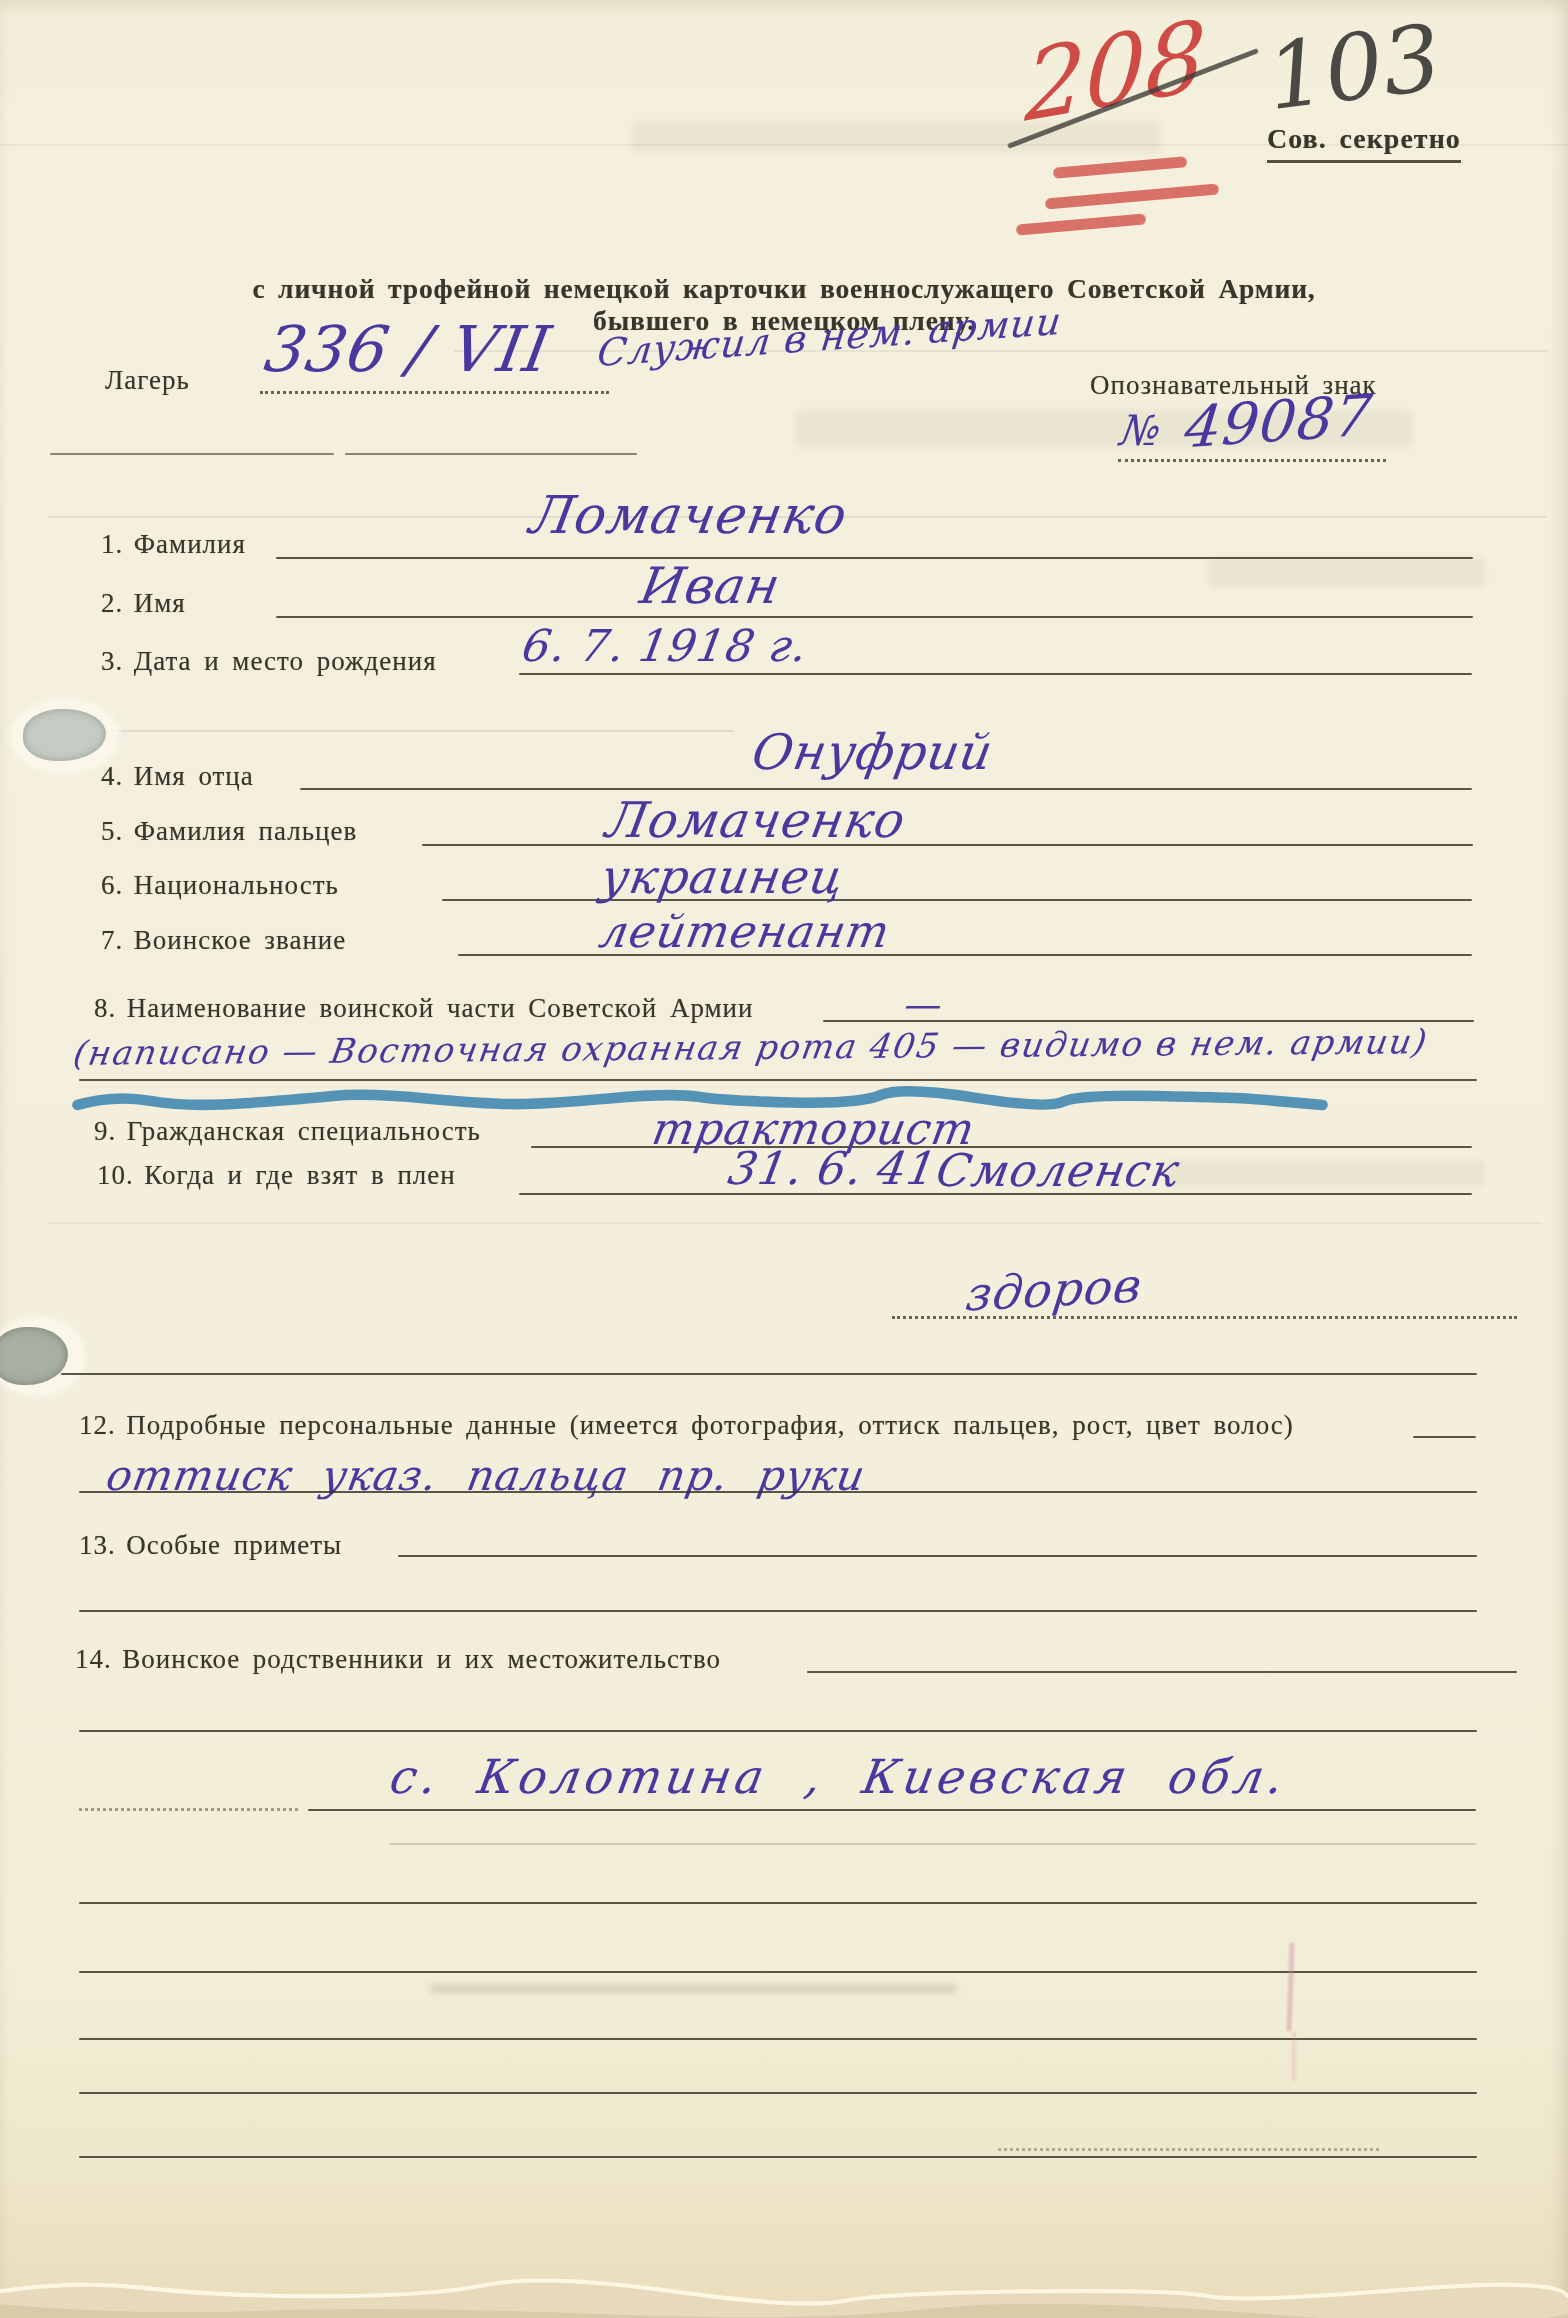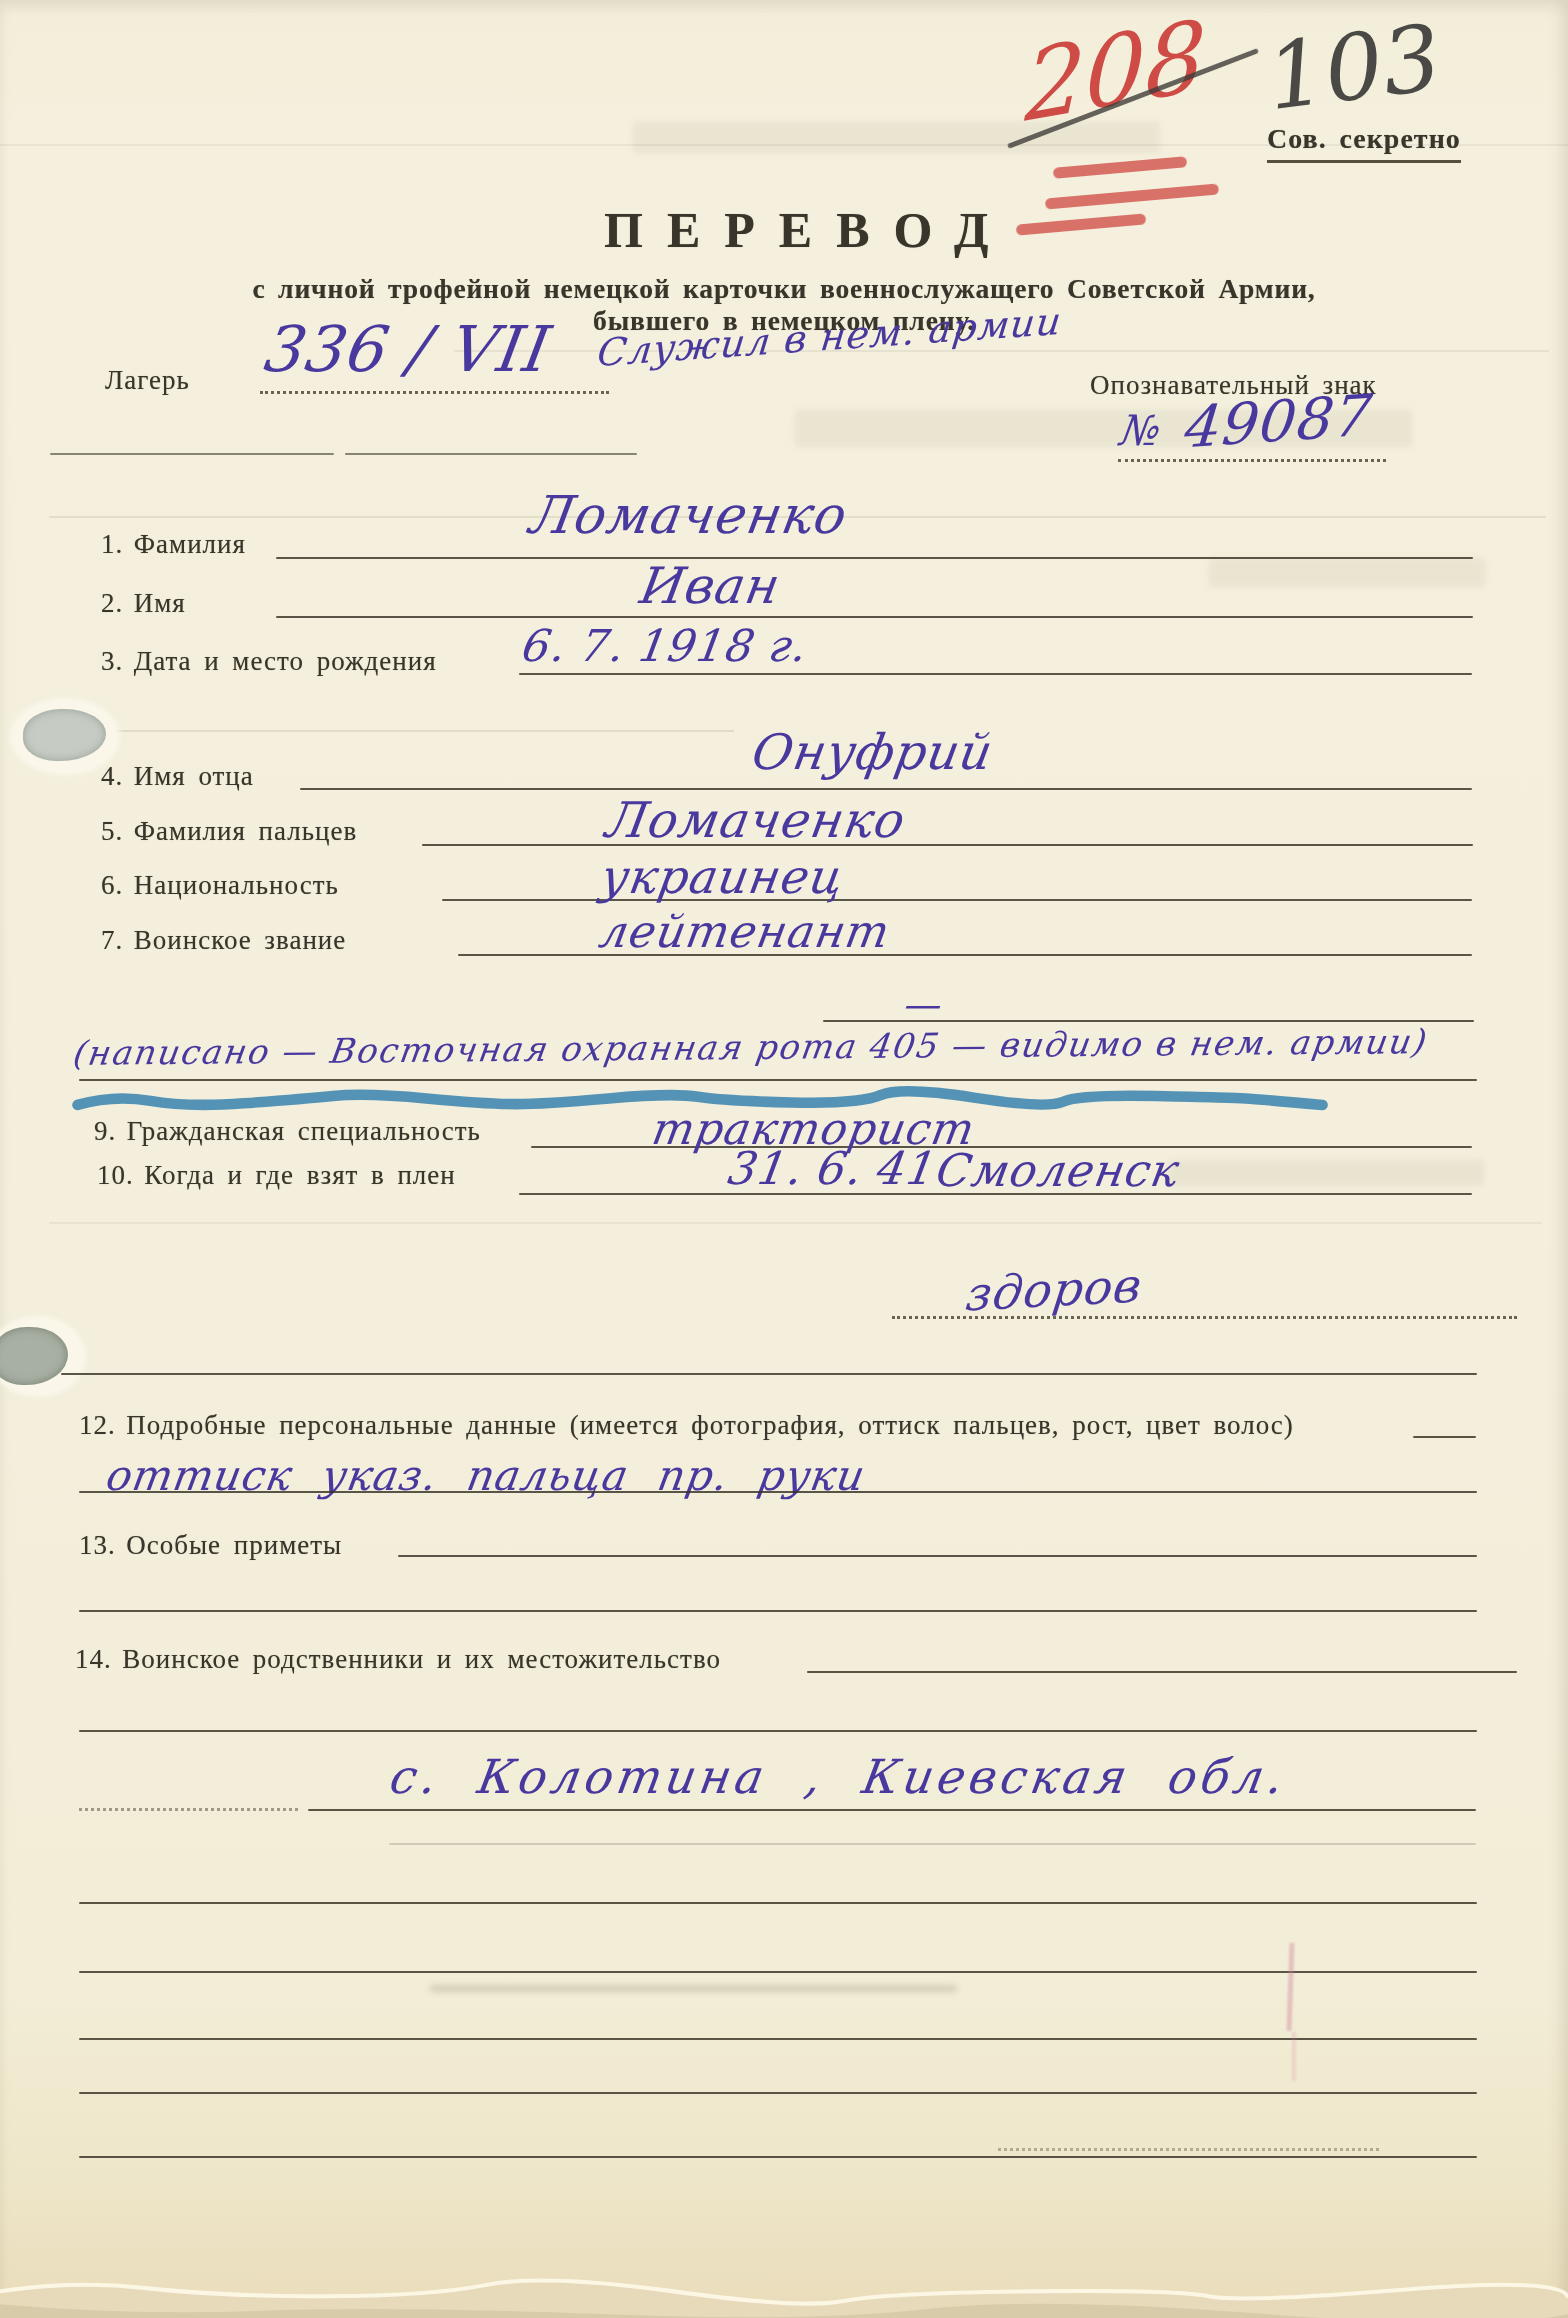--- a/index.html
+++ b/index.html
@@ -49,21 +49,20 @@
 
   <div class="redhw" style="left:1024px;top:14.6px;font-size:96px;transform:rotate(-10deg) skewX(-12deg)">208</div>
   <div class="strike" style="left:999px;top:96px;width:268px;height:4.9px;transform:rotate(-21deg)"></div>
   <div class="pencil" style="left:1267px;top:14.6px;font-size:91px;transform:rotate(-7deg)">103</div>
   <div class="lab" style="left:1267px;top:123px;font-size:28px;font-weight:700;border-bottom:3.2px solid rgba(56,50,36,.85);padding-bottom:4.9px">Сов. секретно</div>
 
   <div class="mark" style="left:1053px;top:162px;width:134px;height:10.5px"></div>
   <div class="mark" style="left:1045px;top:191px;width:174px;height:11.4px"></div>
   <div class="mark" style="left:1016px;top:219px;width:130px;height:10.5px"></div>
 
-  <div class="title" style="left:604px;top:201px">ПЕРЕВОД</div>
   <div class="sub" style="left:0;top:305px">бывшего в немецком плену.</div>
   <div class="sub" style="left:0;top:273px">с личной трофейной немецкой карточки военнослужащего Советской Армии,</div>
 
   <div class="lab" style="left:105px;top:365px">Лагерь</div>
   <div class="dot" style="left:260px;top:391px;width:349px"></div>
   <div class="hw" style="left:266px;top:313px;font-size:63px">336 / VII</div>
   <div class="hw" style="left:600px;top:315px;font-size:38px;transform:skewX(-10deg) rotate(-4deg)">Служил в нем. армии</div>
   <div class="rule" style="left:50px;top:453px;width:284px;opacity:.7"></div>
   <div class="rule" style="left:345px;top:453px;width:292px;opacity:.7"></div>
 
@@ -103,20 +102,22 @@
   <div class="lab" style="left:101px;top:870px">
     <span class="n">6.</span><span>Национальность</span></div>
   <div class="rule" style="left:442px;top:899px;width:1030px"></div>
   <div class="hw" style="left:602px;top:849px;font-size:47px">украинец</div>
 
   <div class="lab" style="left:101px;top:925px">
     <span class="n">7.</span><span>Воинское звание</span></div>
   <div class="rule" style="left:458px;top:954px;width:1014px"></div>
   <div class="hw" style="left:600px;top:905px;font-size:45px">лейтенант</div>
 
+  <div class="lab" style="left:94px;top:993px">
+    <span class="n">8.</span><span>Наименование воинской части Советской Армии</span></div>
   <div class="hw" style="left:905px;top:983px;font-size:37px">—</div>
   <div class="rule" style="left:823px;top:1020px;width:651px"></div>
   <div class="hw" style="left:75px;top:1027px;font-size:34px;letter-spacing:1.6px;transform:skewX(-10deg) rotate(-.5deg)">(написано — Восточная охранная рота 405 — видимо в нем. армии)</div>
   <div class="rule" style="left:79px;top:1079px;width:1398px"></div>
   <svg class="abs" style="left:71px;top:1082px" width="1460" height="41" viewBox="0 0 1800 50">
     <path d="M8,28 q45,-13 90,-5 t115,3 t110,-9 t115,3 t110,7 t115,-7 t110,-2 t115,7 t110,-9 t115,3 t110,5 t115,-7 t110,3 t95,8" fill="none" stroke="rgba(44,124,171,.8)" stroke-width="13" stroke-linecap="round"></path>
   </svg>
 
   <div class="lab" style="left:94px;top:1116px">
     <span class="n">9.</span><span>Гражданская специальность</span></div>

